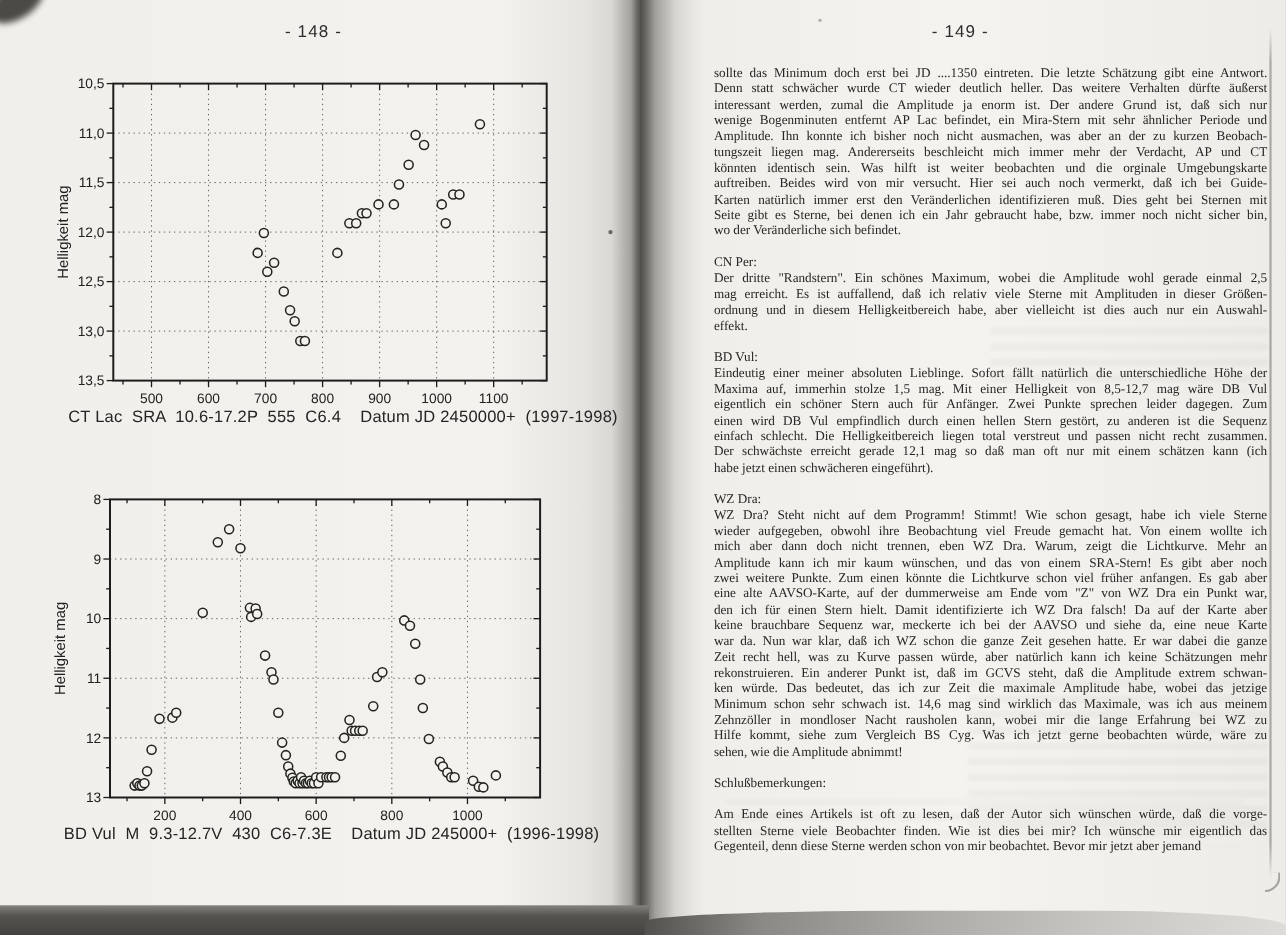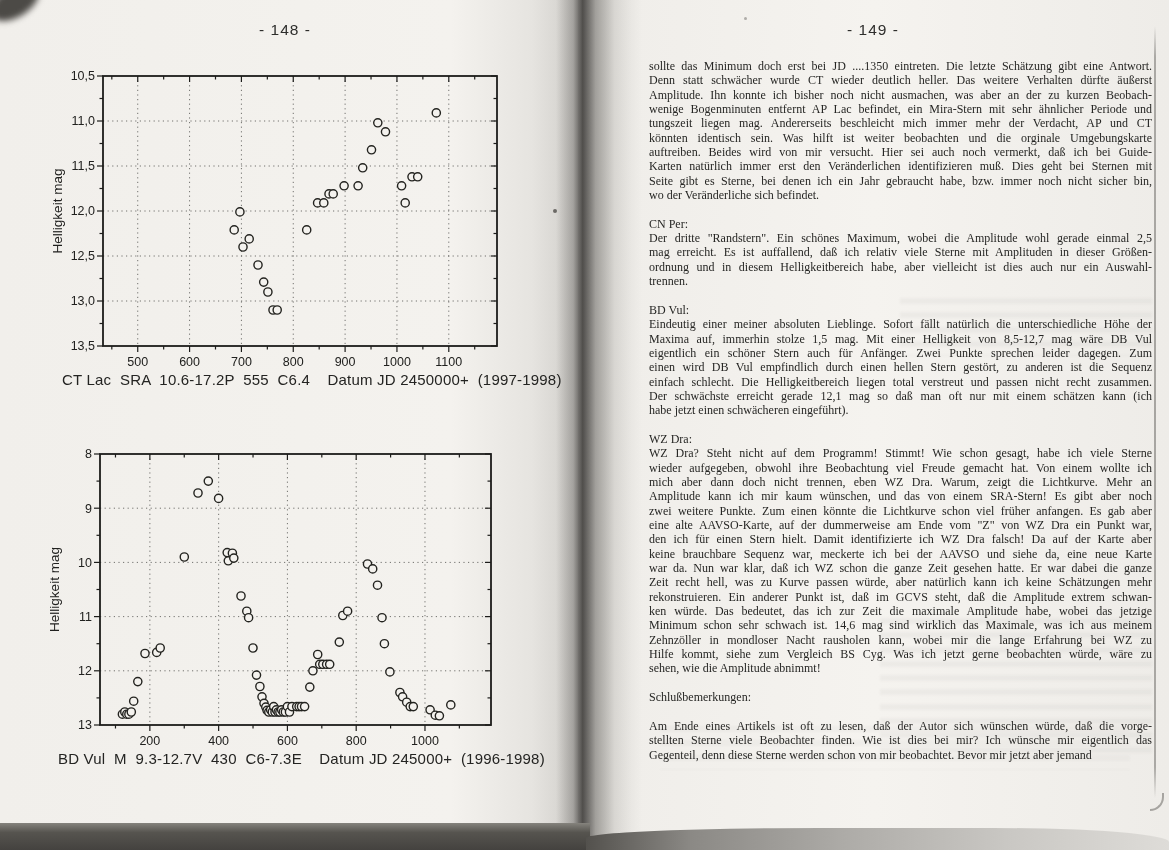--- a/index.html
+++ b/index.html
@@ -309,34 +309,35 @@
       <circle cx="390.3" cy="279.2" r="4.1" class="pt"></circle>
       <circle cx="394.4" cy="279.8" r="4.1" class="pt"></circle>
       <circle cx="405.8" cy="268.9" r="4.1" class="pt"></circle>
       <text text-anchor="middle" class="alab" transform="translate(14 153.5) rotate(-90)">Helligkeit mag</text>
     </svg>
   <div class="caption" style="left:58px;top:750px;">BD Vul  M  9.3-12.7V  430  C6-7.3E    Datum JD 245000+  (1996-1998)</div>
 
   <div id="text-column">
       <div class="line">sollte das Minimum doch erst bei JD ....1350 eintreten. Die letzte Schätzung gibt eine Antwort.</div>
       <div class="line">Denn statt schwächer wurde CT wieder deutlich heller. Das weitere Verhalten dürfte äußerst</div>
+      <div class="line">interessant werden, zumal die Amplitude ja enorm ist. Der andere Grund ist, daß sich nur</div>
+      <div class="line">wenige Bogenminuten entfernt AP Lac befindet, ein Mira-Stern mit sehr ähnlicher Periode und</div>
       <div class="line">Amplitude. Ihn konnte ich bisher noch nicht ausmachen, was aber an der zu kurzen Beobach-</div>
-      <div class="line">wenige Bogenminuten entfernt AP Lac befindet, ein Mira-Stern mit sehr ähnlicher Periode und</div>
       <div class="line">tungszeit liegen mag. Andererseits beschleicht mich immer mehr der Verdacht, AP und CT</div>
       <div class="line">könnten identisch sein. Was hilft ist weiter beobachten und die orginale Umgebungskarte</div>
       <div class="line">auftreiben. Beides wird von mir versucht. Hier sei auch noch vermerkt, daß ich bei Guide-</div>
       <div class="line">Karten natürlich immer erst den Veränderlichen identifizieren muß. Dies geht bei Sternen mit</div>
       <div class="line">Seite gibt es Sterne, bei denen ich ein Jahr gebraucht habe, bzw. immer noch nicht sicher bin,</div>
       <div class="line rag">wo der Veränderliche sich befindet.</div>
       <div class="spacer"></div>
       <div class="heading">CN Per:</div>
       <div class="line">Der dritte "Randstern". Ein schönes Maximum, wobei die Amplitude wohl gerade einmal 2,5</div>
       <div class="line">mag erreicht. Es ist auffallend, daß ich relativ viele Sterne mit Amplituden in dieser Größen-</div>
       <div class="line">ordnung und in diesem Helligkeitbereich habe, aber vielleicht ist dies auch nur ein Auswahl-</div>
-      <div class="line rag">trennen.</div>
+      <div class="line rag">effekt.</div>
       <div class="spacer"></div>
       <div class="heading">BD Vul:</div>
       <div class="line">Eindeutig einer meiner absoluten Lieblinge. Sofort fällt natürlich die unterschiedliche Höhe der</div>
       <div class="line">Maxima auf, immerhin stolze 1,5 mag. Mit einer Helligkeit von 8,5-12,7 mag wäre DB Vul</div>
       <div class="line">eigentlich ein schöner Stern auch für Anfänger. Zwei Punkte sprechen leider dagegen. Zum</div>
       <div class="line">einen wird DB Vul empfindlich durch einen hellen Stern gestört, zu anderen ist die Sequenz</div>
       <div class="line">einfach schlecht. Die Helligkeitbereich liegen total verstreut und passen nicht recht zusammen.</div>
       <div class="line">Der schwächste erreicht gerade 12,1 mag so daß man oft nur mit einem schätzen kann (ich</div>
       <div class="line rag">habe jetzt einen schwächeren eingeführt).</div>
       <div class="spacer"></div>

